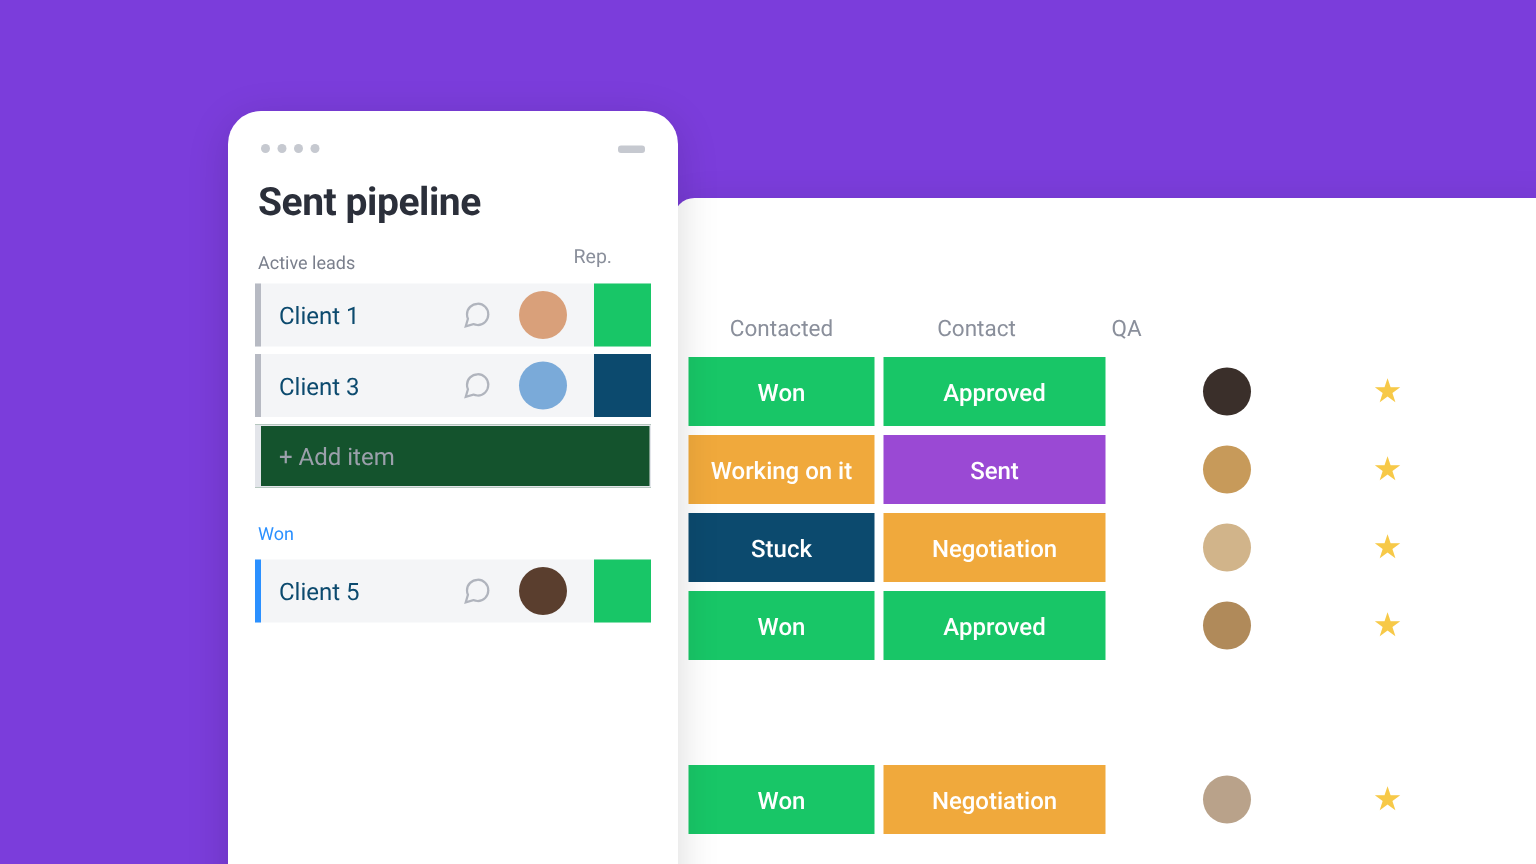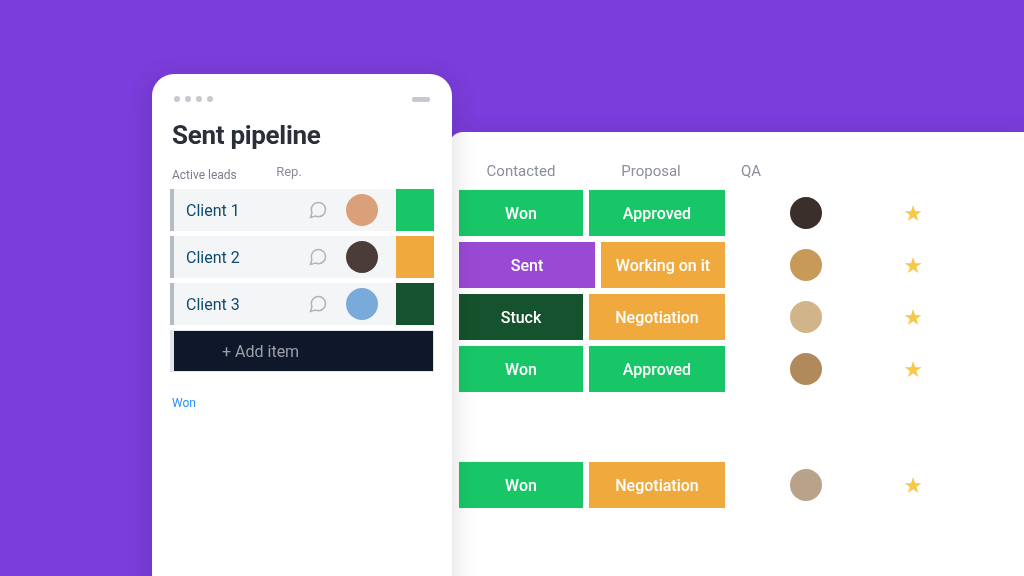--- a/index.html
+++ b/index.html
@@ -24,31 +24,31 @@
   .dots { display: flex; gap: 5px; }
   .dots span { width: 6px; height: 6px; border-radius: 50%; background: #c6c9d0; }
   .dash { width: 18px; height: 5px; border-radius: 2px; background: #c6c9d0; }
 
   .board-title { font-size: 26px; font-weight: 700; color: #2b2f3a; margin: 6px 0 18px 2px; letter-spacing: -0.3px; }
 
   .group-title { font-size: 12px; color: #7a7f8c; margin: 0 0 10px 2px; font-weight: 400; }
   .group-title.won { color: #2b90ff; margin-top: 24px; }
 
   .col-head-right {
-    text-align: center; font-size: 13px; color: #8a8f9b;
+    text-align: right; font-size: 13px; color: #8a8f9b;
     padding: 0 26px 4px 0; margin-top: -28px; margin-bottom: 6px;
   }
 
   .row {
     display: flex; align-items: center;
     height: 42px; margin-bottom: 5px;
     background: #f4f5f7;
     border-left: 4px solid #b7bac3;
   }
-  .row.add { background: #0f172a; border: 1px solid #e3e5ea; border-left: 4px solid #e3e5ea; padding-left: 36px; }
+  .row.add { background: #14532d; border: 1px solid #e3e5ea; border-left: 4px solid #e3e5ea; }
   .row .name { flex: 0 0 128px; padding-left: 12px; font-size: 16px; color: #0c4a6e; }
   .row.add .name { color: #9ba0ab; }
   .comment-icon {
     flex: 0 0 32px; display: flex; justify-content: center; align-items: center;
     color: #b0b4bd;
   }
   .comment-icon svg { width: 20px; height: 20px; }
   .avatar-cell { flex: 0 0 56px; display: flex; justify-content: center; align-items: center; }
   .avatar {
     width: 32px; height: 32px; border-radius: 50%;
@@ -71,70 +71,70 @@
     border-radius: 14px 0 0 0;
     z-index: 1;
     box-shadow: 0 6px 28px rgba(0,0,0,.12);
     overflow: hidden;
   }
   .thead-row {
     display: flex; align-items: center;
     padding: 30px 0 10px 10px;
     color: #8a8f9b; font-size: 15px;
   }
-  .col { text-align: center; }
+  .col { text-align: center; margin-top: 48px; }
   .col-contacted { width: 124px; }
   .col-proposal  { width: 136px; }
   .col-contact   { width: 150px; }
   .col-qa        { width: 64px; }
 
   .drow {
     display: flex; align-items: center;
     height: 46px; margin: 0 0 6px 10px;
   }
   .pill {
     height: 100%; display: flex; align-items: center; justify-content: center;
     color: #fff; font-size: 16px; font-weight: 500;
     margin-right: 6px;
   }
   .col-contacted.pill { width: 124px; }
-  .col-proposal.pill  { width: 136px; }
+  .col-proposal.pill  { width: 148px; }
 
   .dcontact { width: 150px; display: flex; justify-content: center; }
   .dqa { width: 64px; display: flex; justify-content: center; color: #f7c948; font-size: 22px; }
 
   .gap { height: 64px; }
 
   
   .c-green  { background: #18c667; }
   .c-orange { background: #f0a93c; }
-  .c-red    { background: #14532d; }
+  .c-red    { background: #0c4a6e; }
   .c-purple { background: #9a49d4; }
 </style>
 </head>
 <body>
 
 <div class="desktop-card">
   <div class="thead-row">
     <div class="col col-contacted">Contacted</div>
-    <div class="col col-proposal">Proposal</div>
+    <div class="col col-proposal">Contact</div>
     <div class="col col-qa">QA</div>
   </div>
 
   <div class="drow">
     <div class="pill col-contacted c-green">Won</div>
     <div class="pill col-proposal c-green">Approved</div>
     <div class="dcontact">
         <div class="avatar" style="background:#3a2f2a"></div>
       </div>
     <div class="dqa">★</div>
   </div>
   <div class="drow">
+    <div class="pill col-contacted c-orange">Working on it</div>
     <div class="pill col-proposal c-purple">Sent</div>
-    <div class="pill col-contacted c-orange">Working on it</div>
     <div class="dcontact">
         <div class="avatar" style="background:#c79a5a"></div>
       </div>
     <div class="dqa">★</div>
   </div>
   <div class="drow">
     <div class="pill col-contacted c-red">Stuck</div>
     <div class="pill col-proposal c-orange">Negotiation</div>
     <div class="dcontact">
         <div class="avatar" style="background:#d1b48a"></div>
@@ -185,32 +185,20 @@
       <svg viewBox="0 0 24 24" fill="none" stroke="currentColor" stroke-width="1.8">
           <path d="M21 11.5a8.38 8.38 0 0 1-8.5 8.5 8.5 8.5 0 0 1-3.5-.74L3 21l1.74-6A8.38 8.38 0 0 1 4 11.5 8.5 8.5 0 0 1 12.5 3 8.38 8.38 0 0 1 21 11.5z"></path>
         </svg>
     </div>
     <div class="avatar-cell">
         <div class="avatar" style="background:#d9a07a"></div>
       </div>
     <div class="status-sliver c-green"></div>
   </div>
 
-  <div class="row">
-    <div class="name">Client 2</div>
-    <div class="comment-icon">
-      <svg viewBox="0 0 24 24" fill="none" stroke="currentColor" stroke-width="1.8">
-          <path d="M21 11.5a8.38 8.38 0 0 1-8.5 8.5 8.5 8.5 0 0 1-3.5-.74L3 21l1.74-6A8.38 8.38 0 0 1 4 11.5 8.5 8.5 0 0 1 12.5 3 8.38 8.38 0 0 1 21 11.5z"></path>
-        </svg>
-    </div>
-    <div class="avatar-cell">
-        <div class="avatar" style="background:#4a3c38"></div>
-      </div>
-    <div class="status-sliver c-orange"></div>
-  </div>
 
   <div class="row">
     <div class="name">Client 3</div>
     <div class="comment-icon">
       <svg viewBox="0 0 24 24" fill="none" stroke="currentColor" stroke-width="1.8">
           <path d="M21 11.5a8.38 8.38 0 0 1-8.5 8.5 8.5 8.5 0 0 1-3.5-.74L3 21l1.74-6A8.38 8.38 0 0 1 4 11.5 8.5 8.5 0 0 1 12.5 3 8.38 8.38 0 0 1 21 11.5z"></path>
         </svg>
     </div>
     <div class="avatar-cell">
         <div class="avatar" style="background:#7aaad9"></div>
@@ -218,14 +206,26 @@
     <div class="status-sliver c-red"></div>
   </div>
 
 
   <div class="row add">
     <div class="name">+ Add item</div>
   </div>
 
   <div class="group-title won">Won</div>
 
+  <div class="row won-row">
+    <div class="name">Client 5</div>
+    <div class="comment-icon">
+      <svg viewBox="0 0 24 24" fill="none" stroke="currentColor" stroke-width="1.8">
+          <path d="M21 11.5a8.38 8.38 0 0 1-8.5 8.5 8.5 8.5 0 0 1-3.5-.74L3 21l1.74-6A8.38 8.38 0 0 1 4 11.5 8.5 8.5 0 0 1 12.5 3 8.38 8.38 0 0 1 21 11.5z"></path>
+        </svg>
+    </div>
+    <div class="avatar-cell">
+        <div class="avatar" style="background:#5a3e2e"></div>
+      </div>
+    <div class="status-sliver c-green"></div>
+  </div>
 
 </div>
 
 </body></html>

